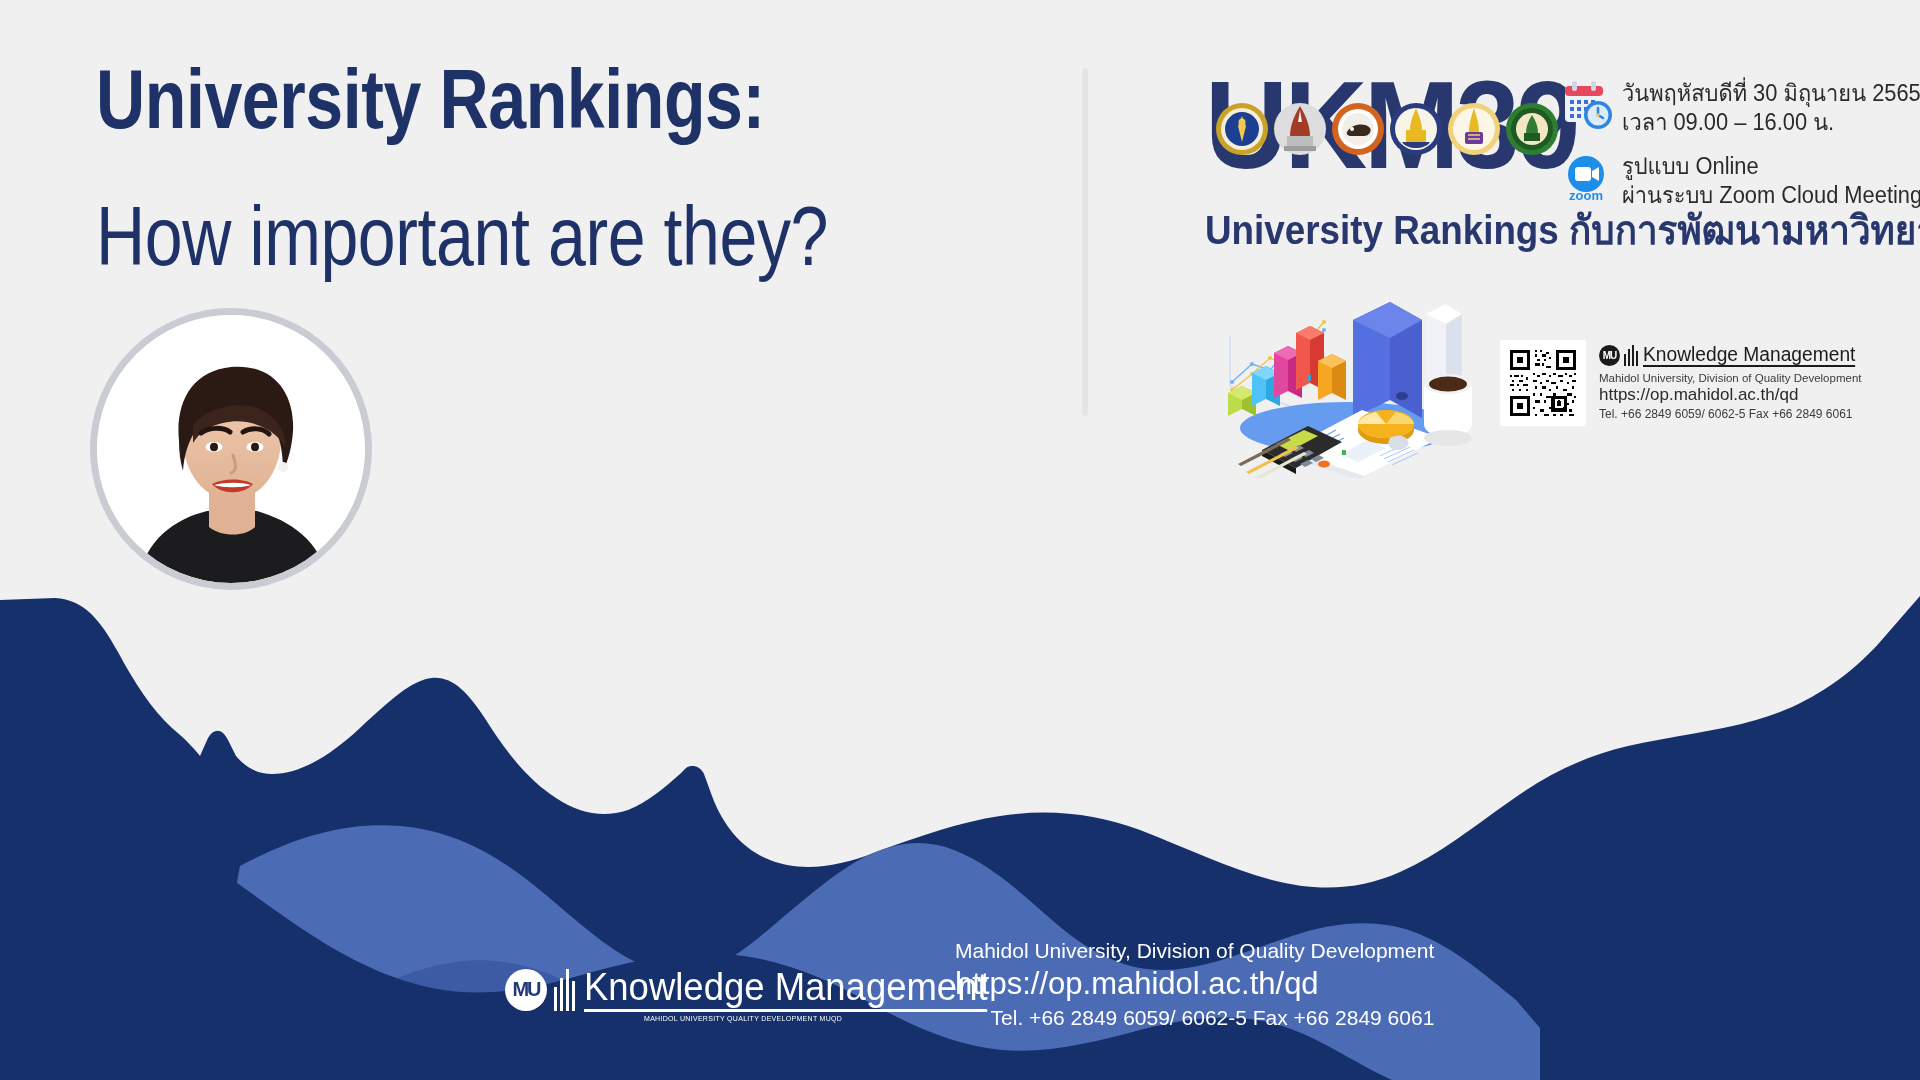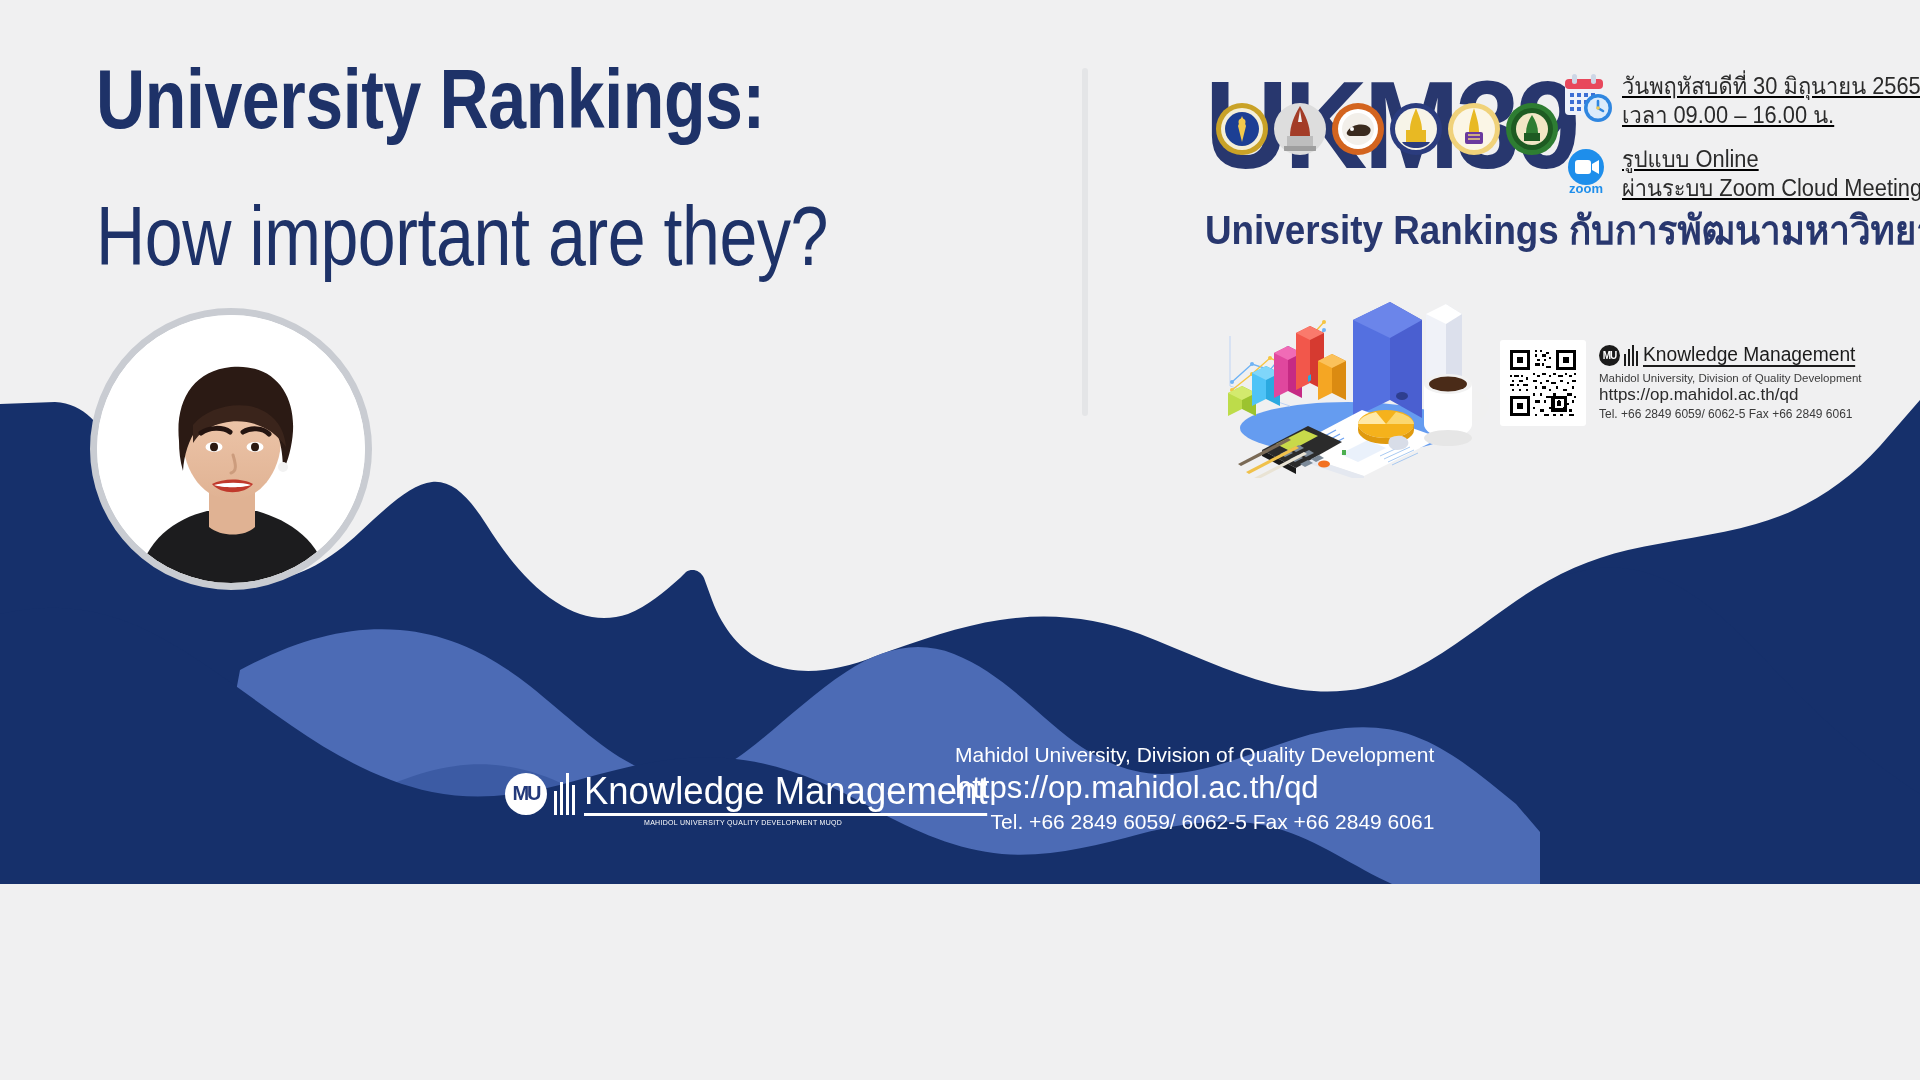--- a/index.html
+++ b/index.html
@@ -3,21 +3,21 @@
 <meta charset="utf-8">
 <style>
   html,body{margin:0;padding:0;}
   body{
     width:1920px;height:1080px;
     background:#F0F0F1;
     font-family:"Liberation Sans", sans-serif;
     overflow:hidden;
     position:relative;
   }
-  .stage{position:absolute;inset:0;width:1920px;height:884px;overflow:hidden;}
+  .stage{position:absolute;inset:0;width:1920px;height:1080px;overflow:hidden;}
 
   
   .waves{position:absolute;left:0;bottom:0;width:1920px;height:520px;z-index:0;}
 
   
   .title-block{position:absolute;left:96px;top:58px;width:950px;z-index:5;}
   .title-line{
     font-family:"Liberation Sans Narrow","Liberation Sans",sans-serif;
     color:#1E3268;
     font-weight:700;
@@ -60,21 +60,21 @@
   .ukm-row{position:relative;height:130px;}
   .ukm-mark{position:absolute;left:0;top:4px;width:380px;height:126px;}
   .ukm-text{
     font-family:"Liberation Sans Narrow","Liberation Sans",sans-serif;
     font-size:125px;font-weight:700;color:#28376E;letter-spacing:-4px;
     line-height:126px;transform:scaleX(0.92);transform-origin:left top;
   }
   .seals{position:absolute;left:10px;top:44px;display:flex;gap:4px;z-index:3;}
   .seal{width:54px;height:54px;border-radius:50%;position:relative;overflow:hidden;}
 
-  .meta{position:absolute;left:355px;top:12px;width:360px;text-decoration:underline;}
+  .meta{position:absolute;left:355px;top:19px;width:360px;}
   .meta-row{display:flex;align-items:flex-start;margin-bottom:12px;}
   .meta-ico{width:56px;flex:0 0 56px;height:56px;position:relative;}
   .meta-lines{margin-left:6px;padding-top:2px;}
   .meta-line{
     font-family:"Liberation Sans Narrow","Liberation Sans",sans-serif;
     font-size:23px;color:#2B2B2B;line-height:1.28;white-space:nowrap;
     transform:scaleX(0.95);transform-origin:left center;
   }
   .subtitle{
     font-family:"Liberation Sans Narrow","Liberation Sans",sans-serif;

